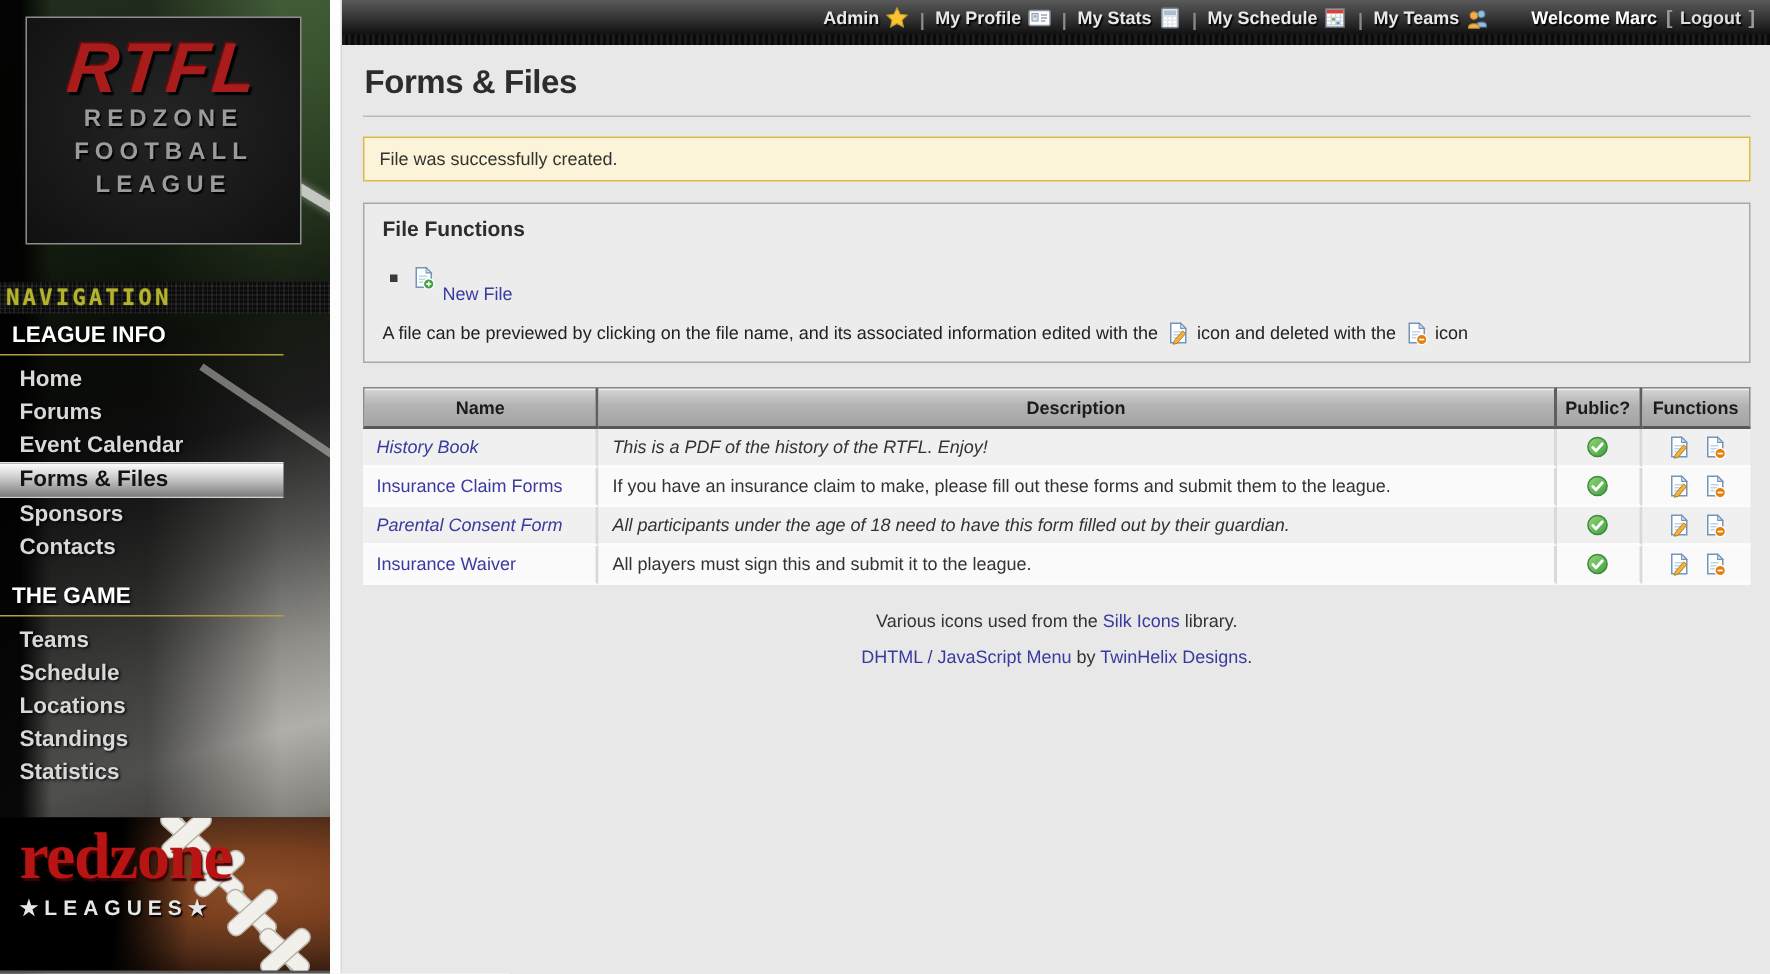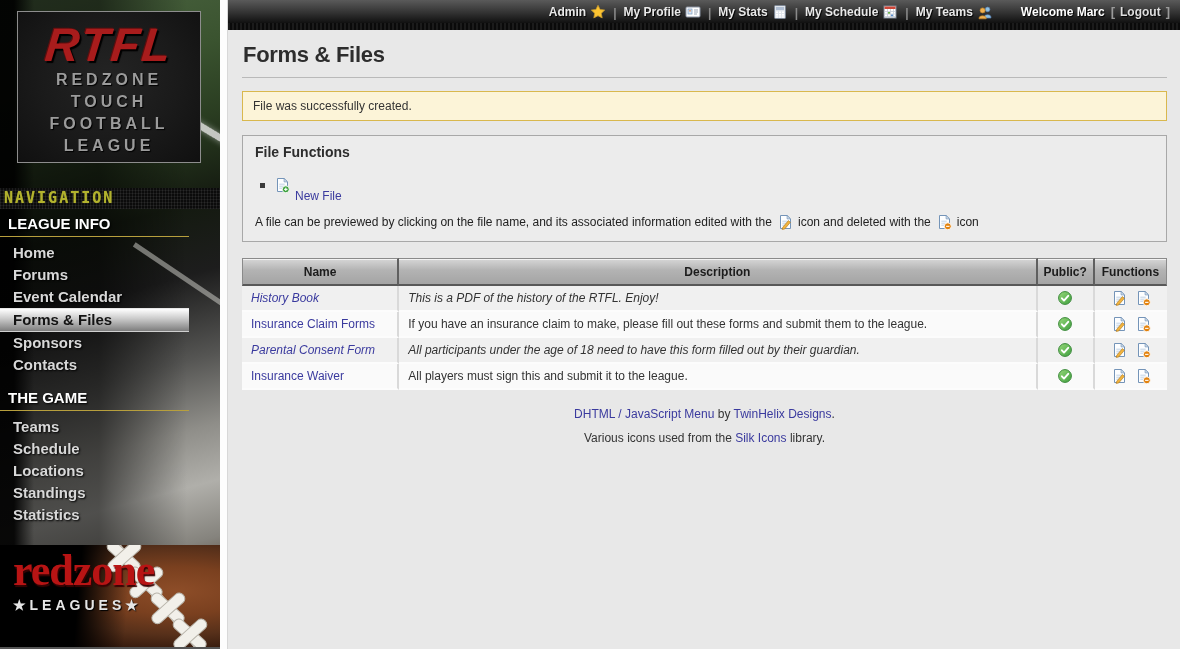--- a/index.html
+++ b/index.html
@@ -134,21 +134,20 @@
 
 <div class="page">
 
   <aside class="sidebar">
     <div class="yard-line"></div>
     <div class="yard-line2"></div>
 
     <div class="logo-box">
       <div class="logo-acronym">RTFL</div>
       <div class="logo-line">REDZONE</div>
-      <div class="logo-line">TOUCH</div>
       <div class="logo-line">FOOTBALL</div>
       <div class="logo-line">LEAGUE</div>
     </div>
 
     <div class="ribbon ribbon-top">NAVIGATION</div>
 
     <nav class="side-nav">
       <div class="nav-header">LEAGUE INFO</div>
       <div class="nav-item">Home</div>
       <div class="nav-item">Forums</div>
@@ -386,19 +385,19 @@
                   <use href="#def-page"></use>
                   <circle cx="11.8" cy="12.3" r="3.5" fill="#e2810c" stroke="#fff" stroke-width=".9"></circle>
                   <rect x="10.1" y="11.8" width="3.4" height="1.1" fill="#fff"></rect>
                 </svg>
             </td>
           </tr>
         </tbody>
       </table>
 
       <div class="credits">
+        <p><span>Various icons used from the </span><a class="link">Silk Icons</a><span> library.</span></p>
         <p><a class="link">DHTML / JavaScript Menu</a><span> by </span><a class="link">TwinHelix Designs</a><span>.</span></p>
-        <p><span>Various icons used from the </span><a class="link">Silk Icons</a><span> library.</span></p>
       </div>
 
     </div>
   </div>
 </div>
 
 </body></html>

